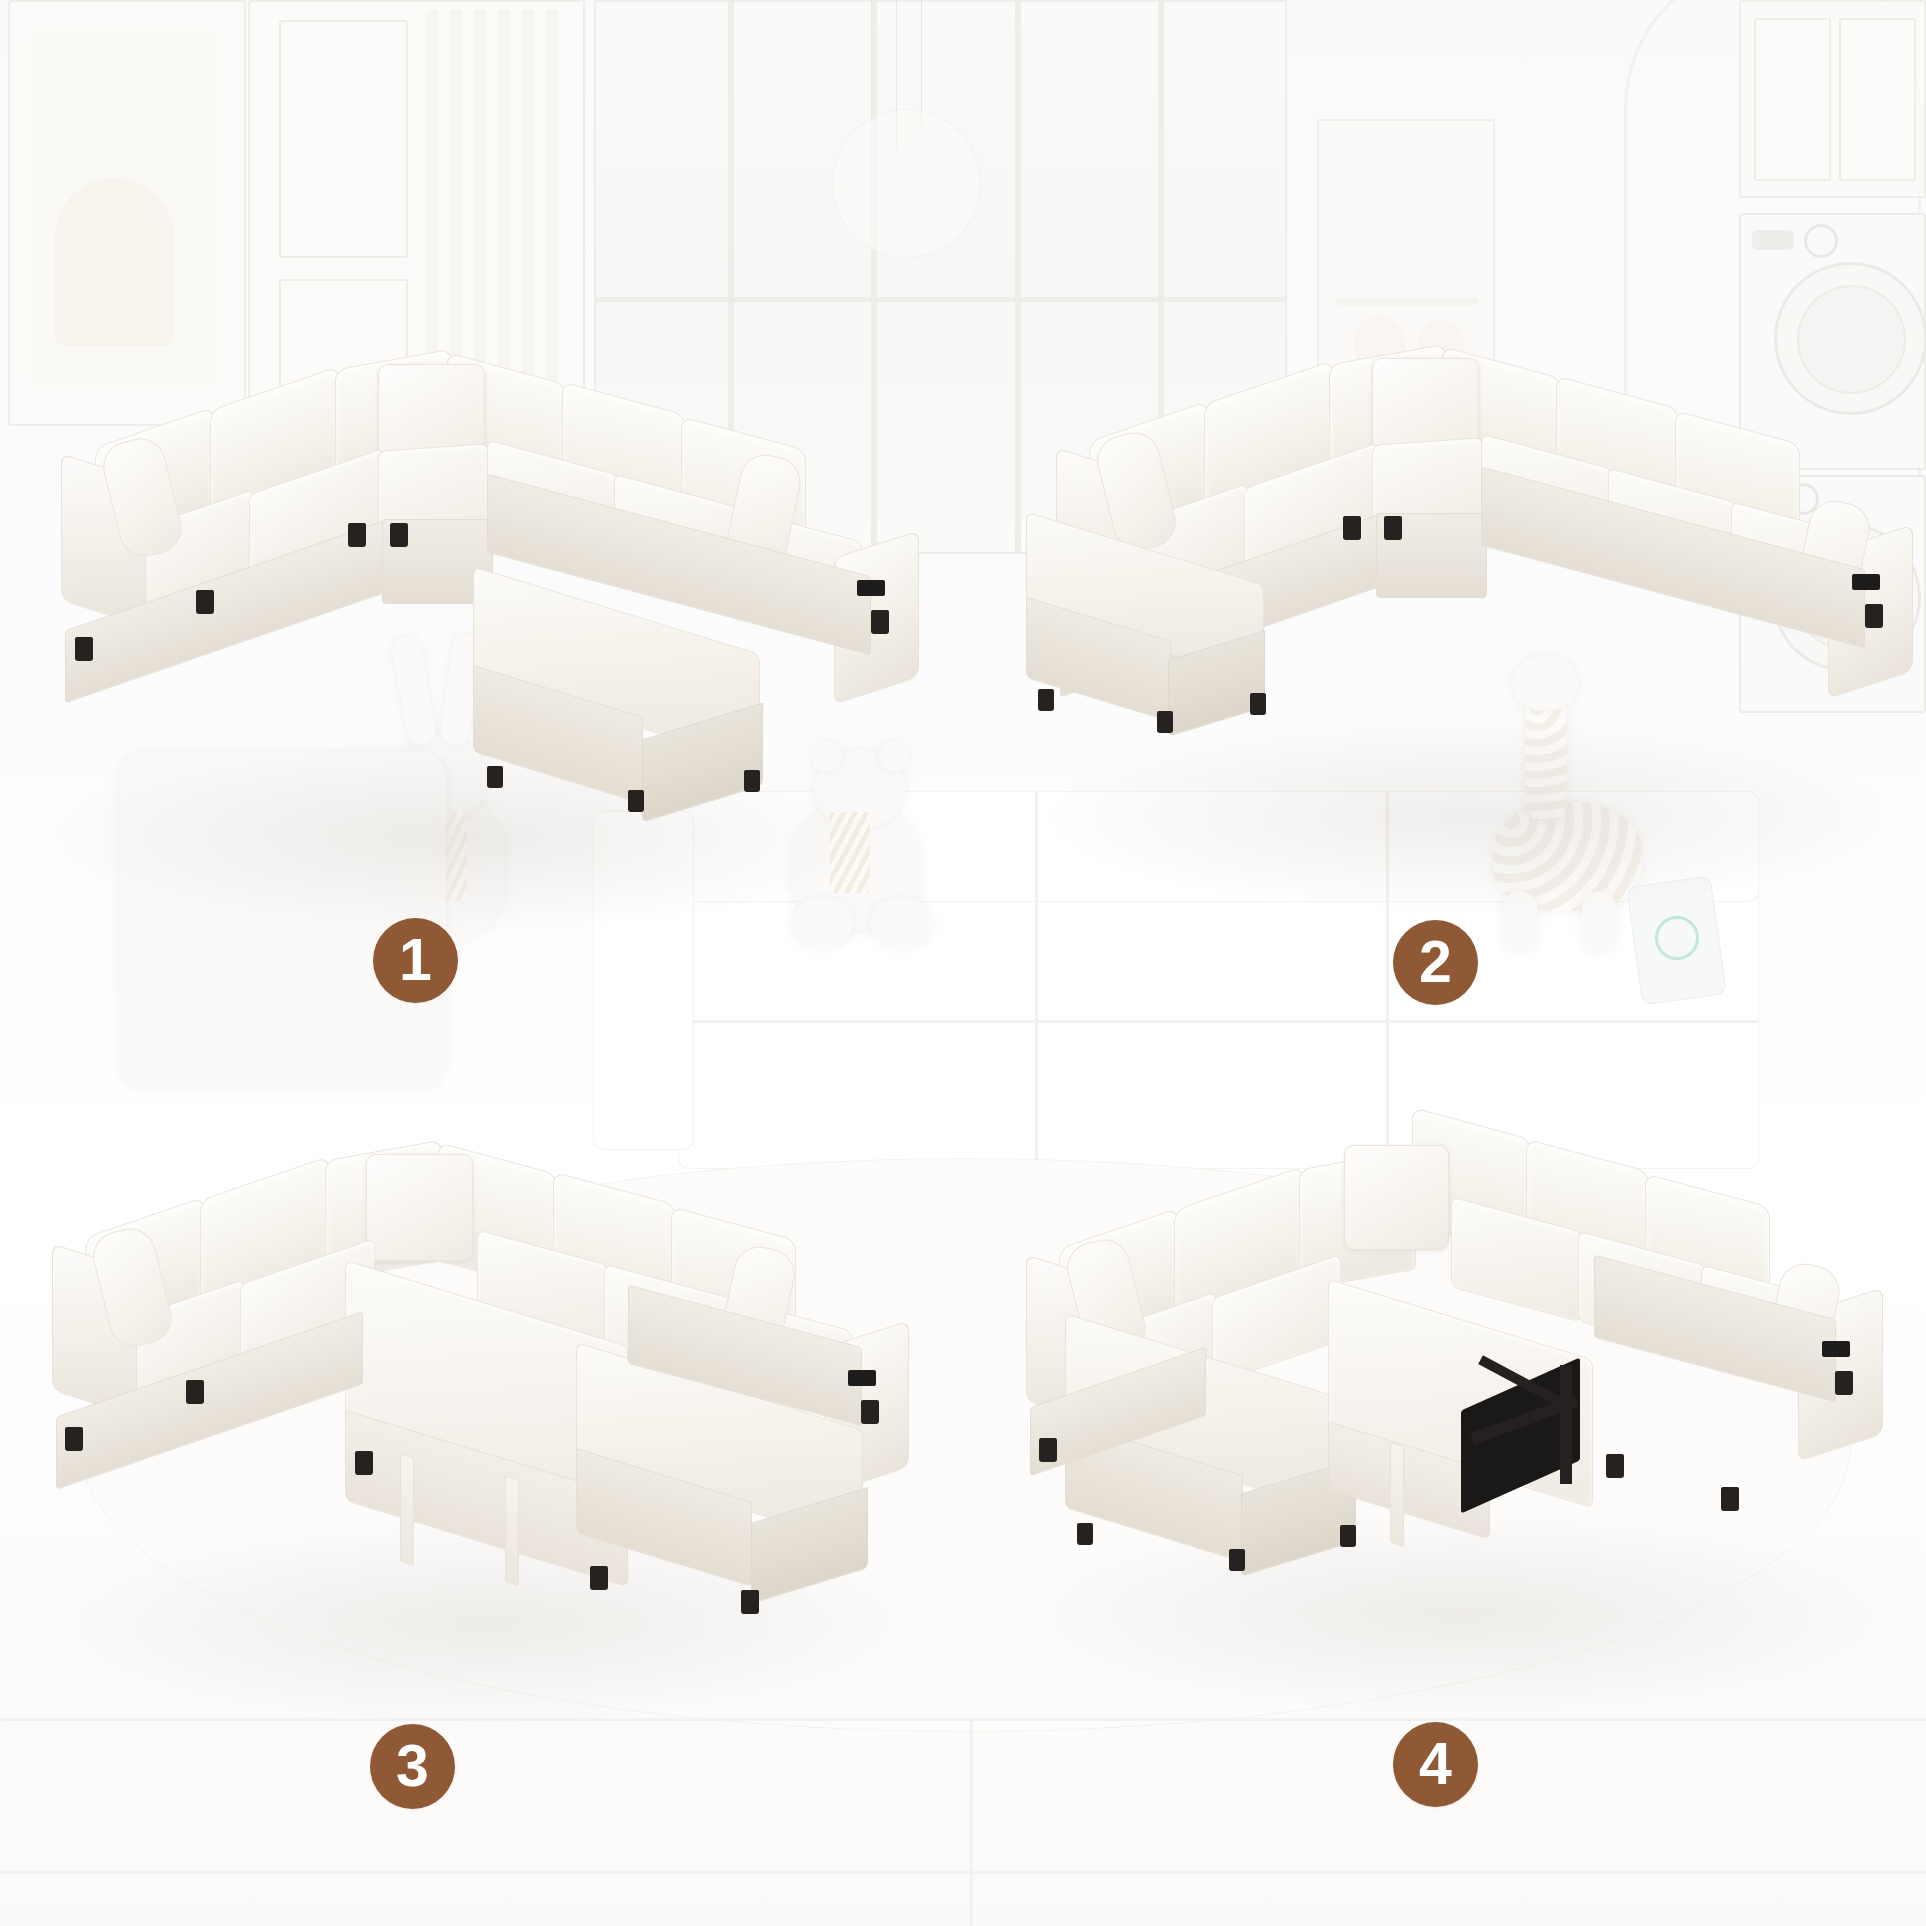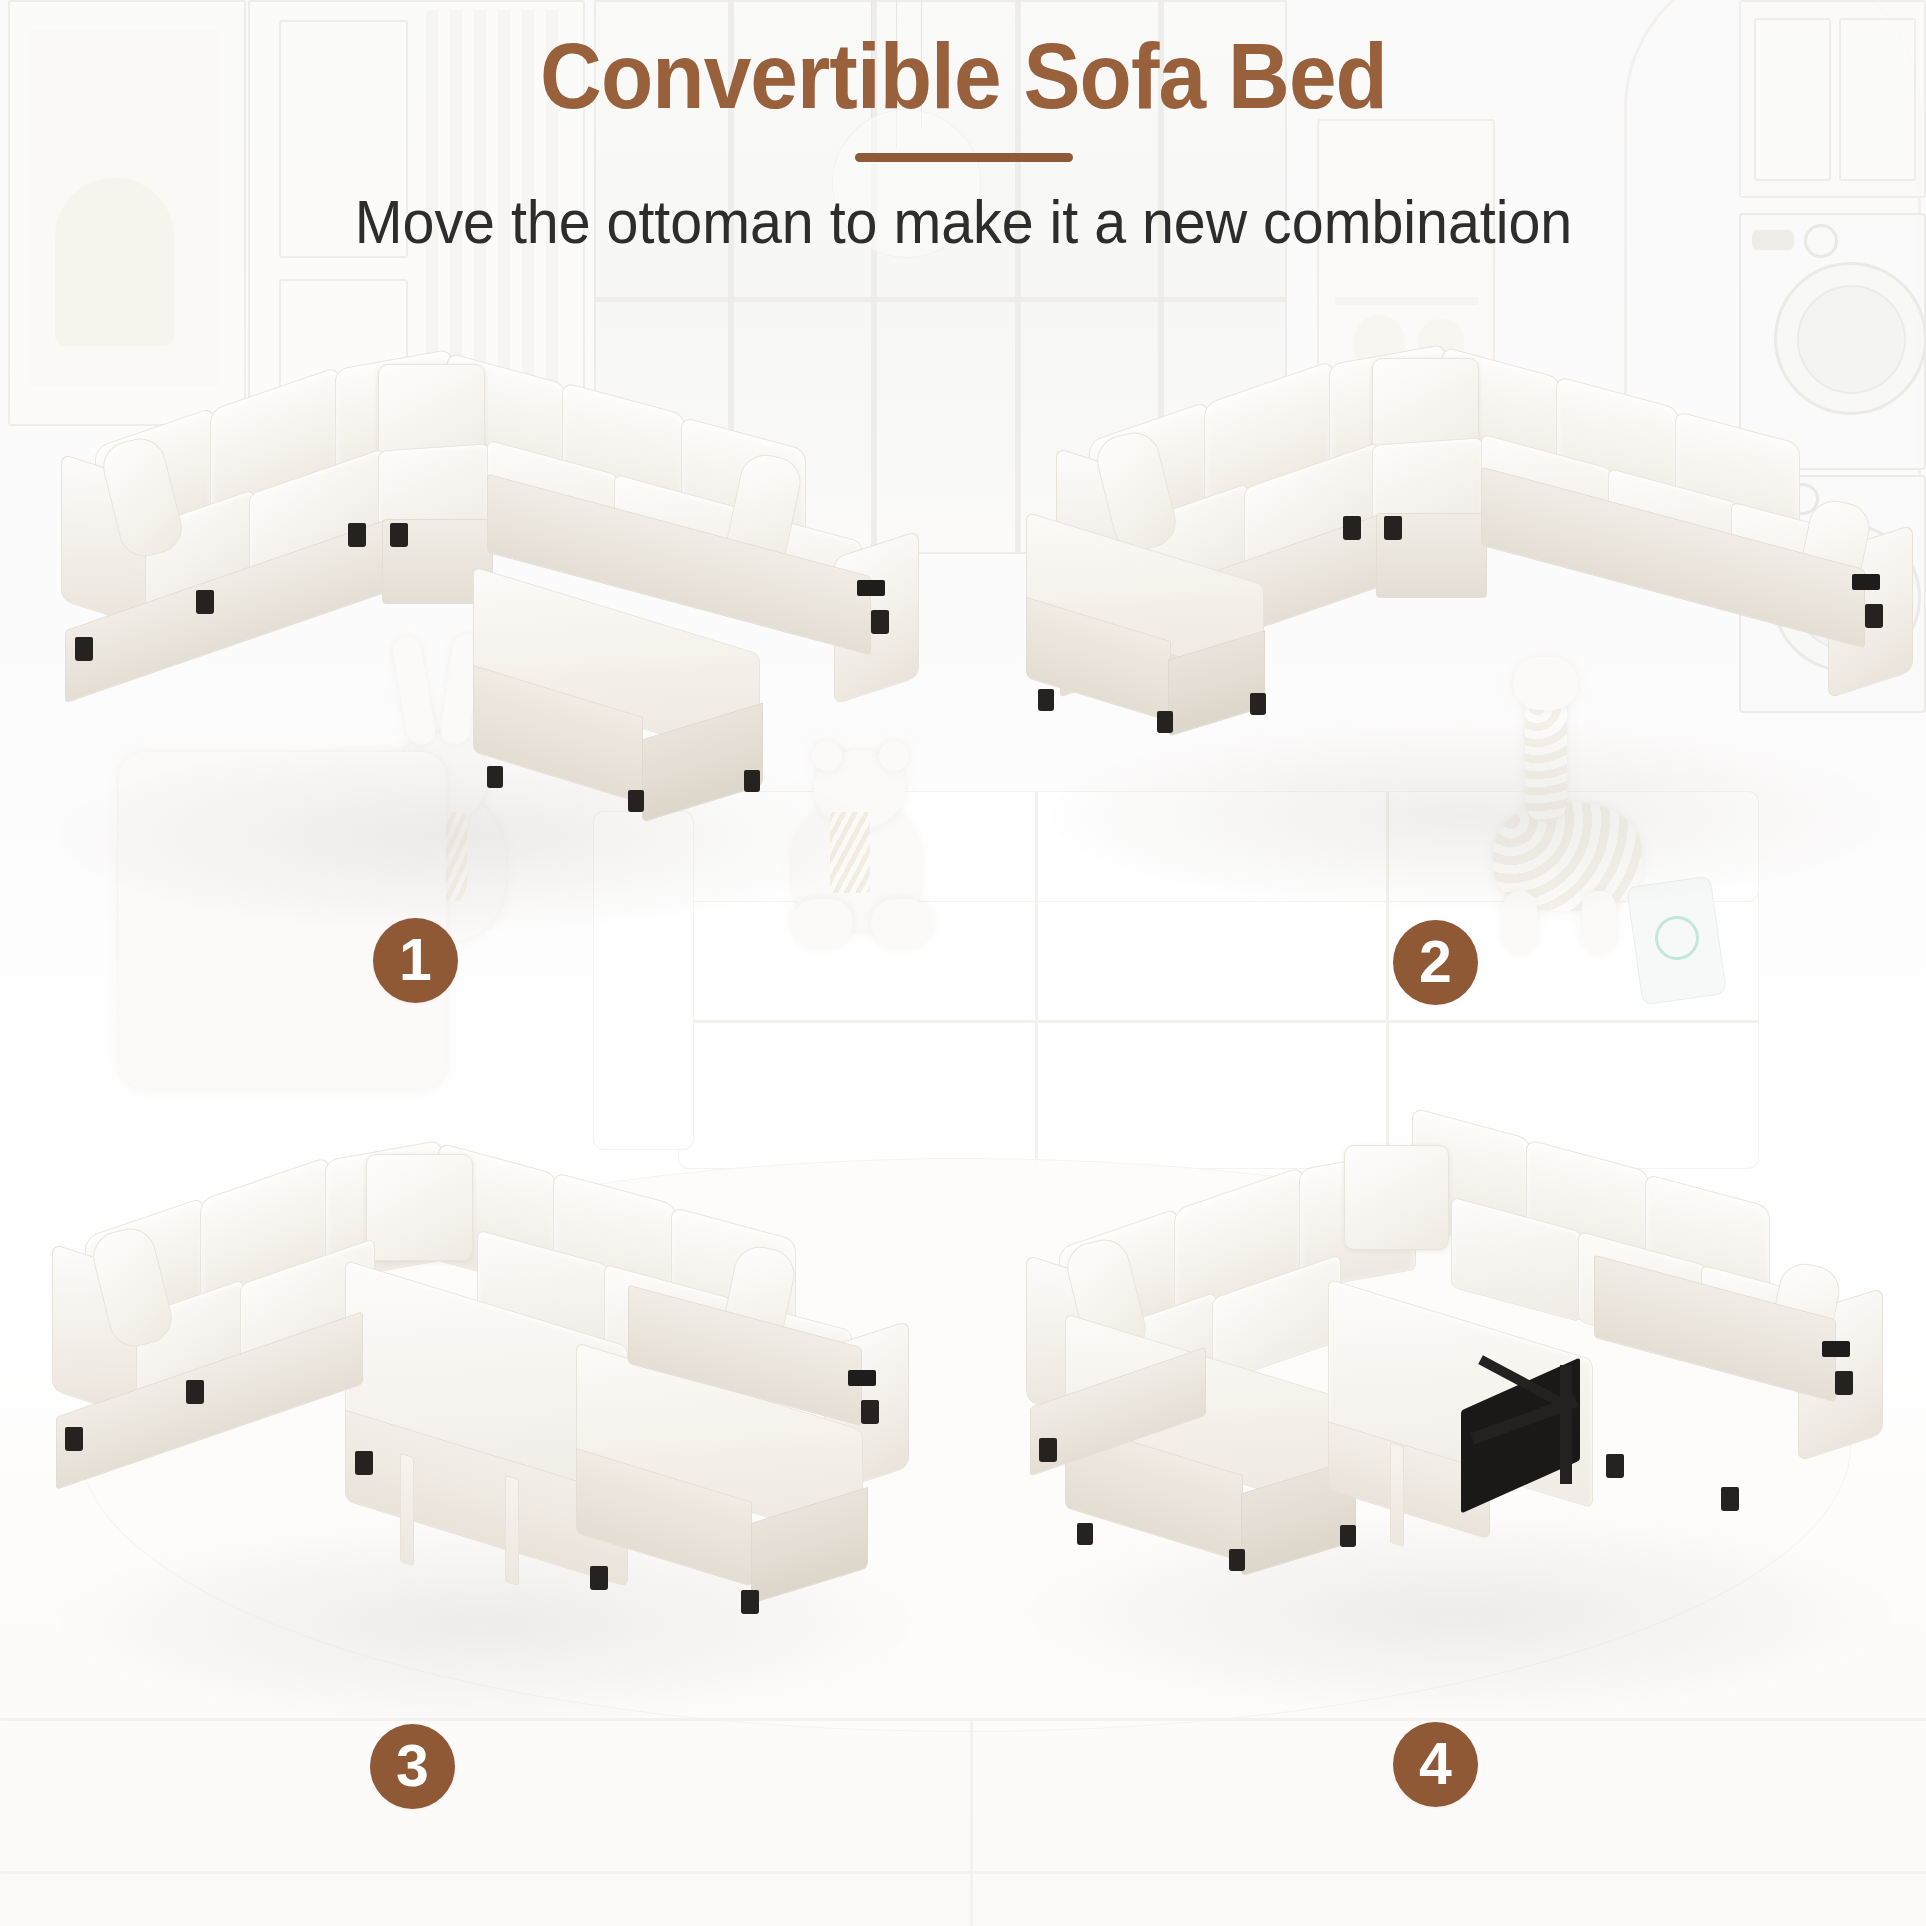--- a/index.html
+++ b/index.html
@@ -363,25 +363,20 @@
     <div class="bg-phone" style="left:1634px; top:881px; width:85px; height:119px; transform:rotate(-8deg);"></div>
     <div class="bg-charge-ring" style="left:1655px; top:916px; width:44px; height:44px; transform:rotate(-8deg);"></div>
 
     <div class="bg-floor"></div>
     <div class="bg-rug" style="left:79px; top:1158px; width:1772px; height:574px;"></div>
     <div class="bg-soft" style="left:0; top:1718px; width:1927px; height:3px; background:rgba(243,241,238,0.9);"></div>
     <div class="bg-soft" style="left:0; top:1871px; width:1927px; height:3px; background:rgba(243,241,238,0.9);"></div>
     <div class="bg-soft" style="left:970px; top:1718px; width:3px; height:209px; background:rgba(243,241,238,0.9);"></div>
   </div>
 
-  <div class="header">
-    <div class="title">Convertible Sofa Bed</div>
-    <div class="title-rule"></div>
-    <div class="subtitle">Move the ottoman to make it a new combination</div>
-  </div>
 
   <div class="scene" style="left:0px; top:376px; width:921px; height:554px;">
     <div class="shadow-pool" style="left:59px; top:366px; width:812px; height:188px;"></div>
 
     <div class="backrest" style="left:95px; top:51px; width:119px; height:111px; transform:skewY(-19deg);"></div>
     <div class="backrest" style="left:210px; top:12px; width:129px; height:119px; transform:skewY(-19deg);"></div>
     <div class="backrest" style="left:335px; top:-17px; width:117px; height:121px; transform:skewY(-10deg);"></div>
 
     <div class="backrest" style="left:447px; top:-8px; width:119px; height:119px; transform:skewY(15deg);"></div>
     <div class="backrest" style="left:562px; top:22px; width:123px; height:121px; transform:skewY(15deg);"></div>

